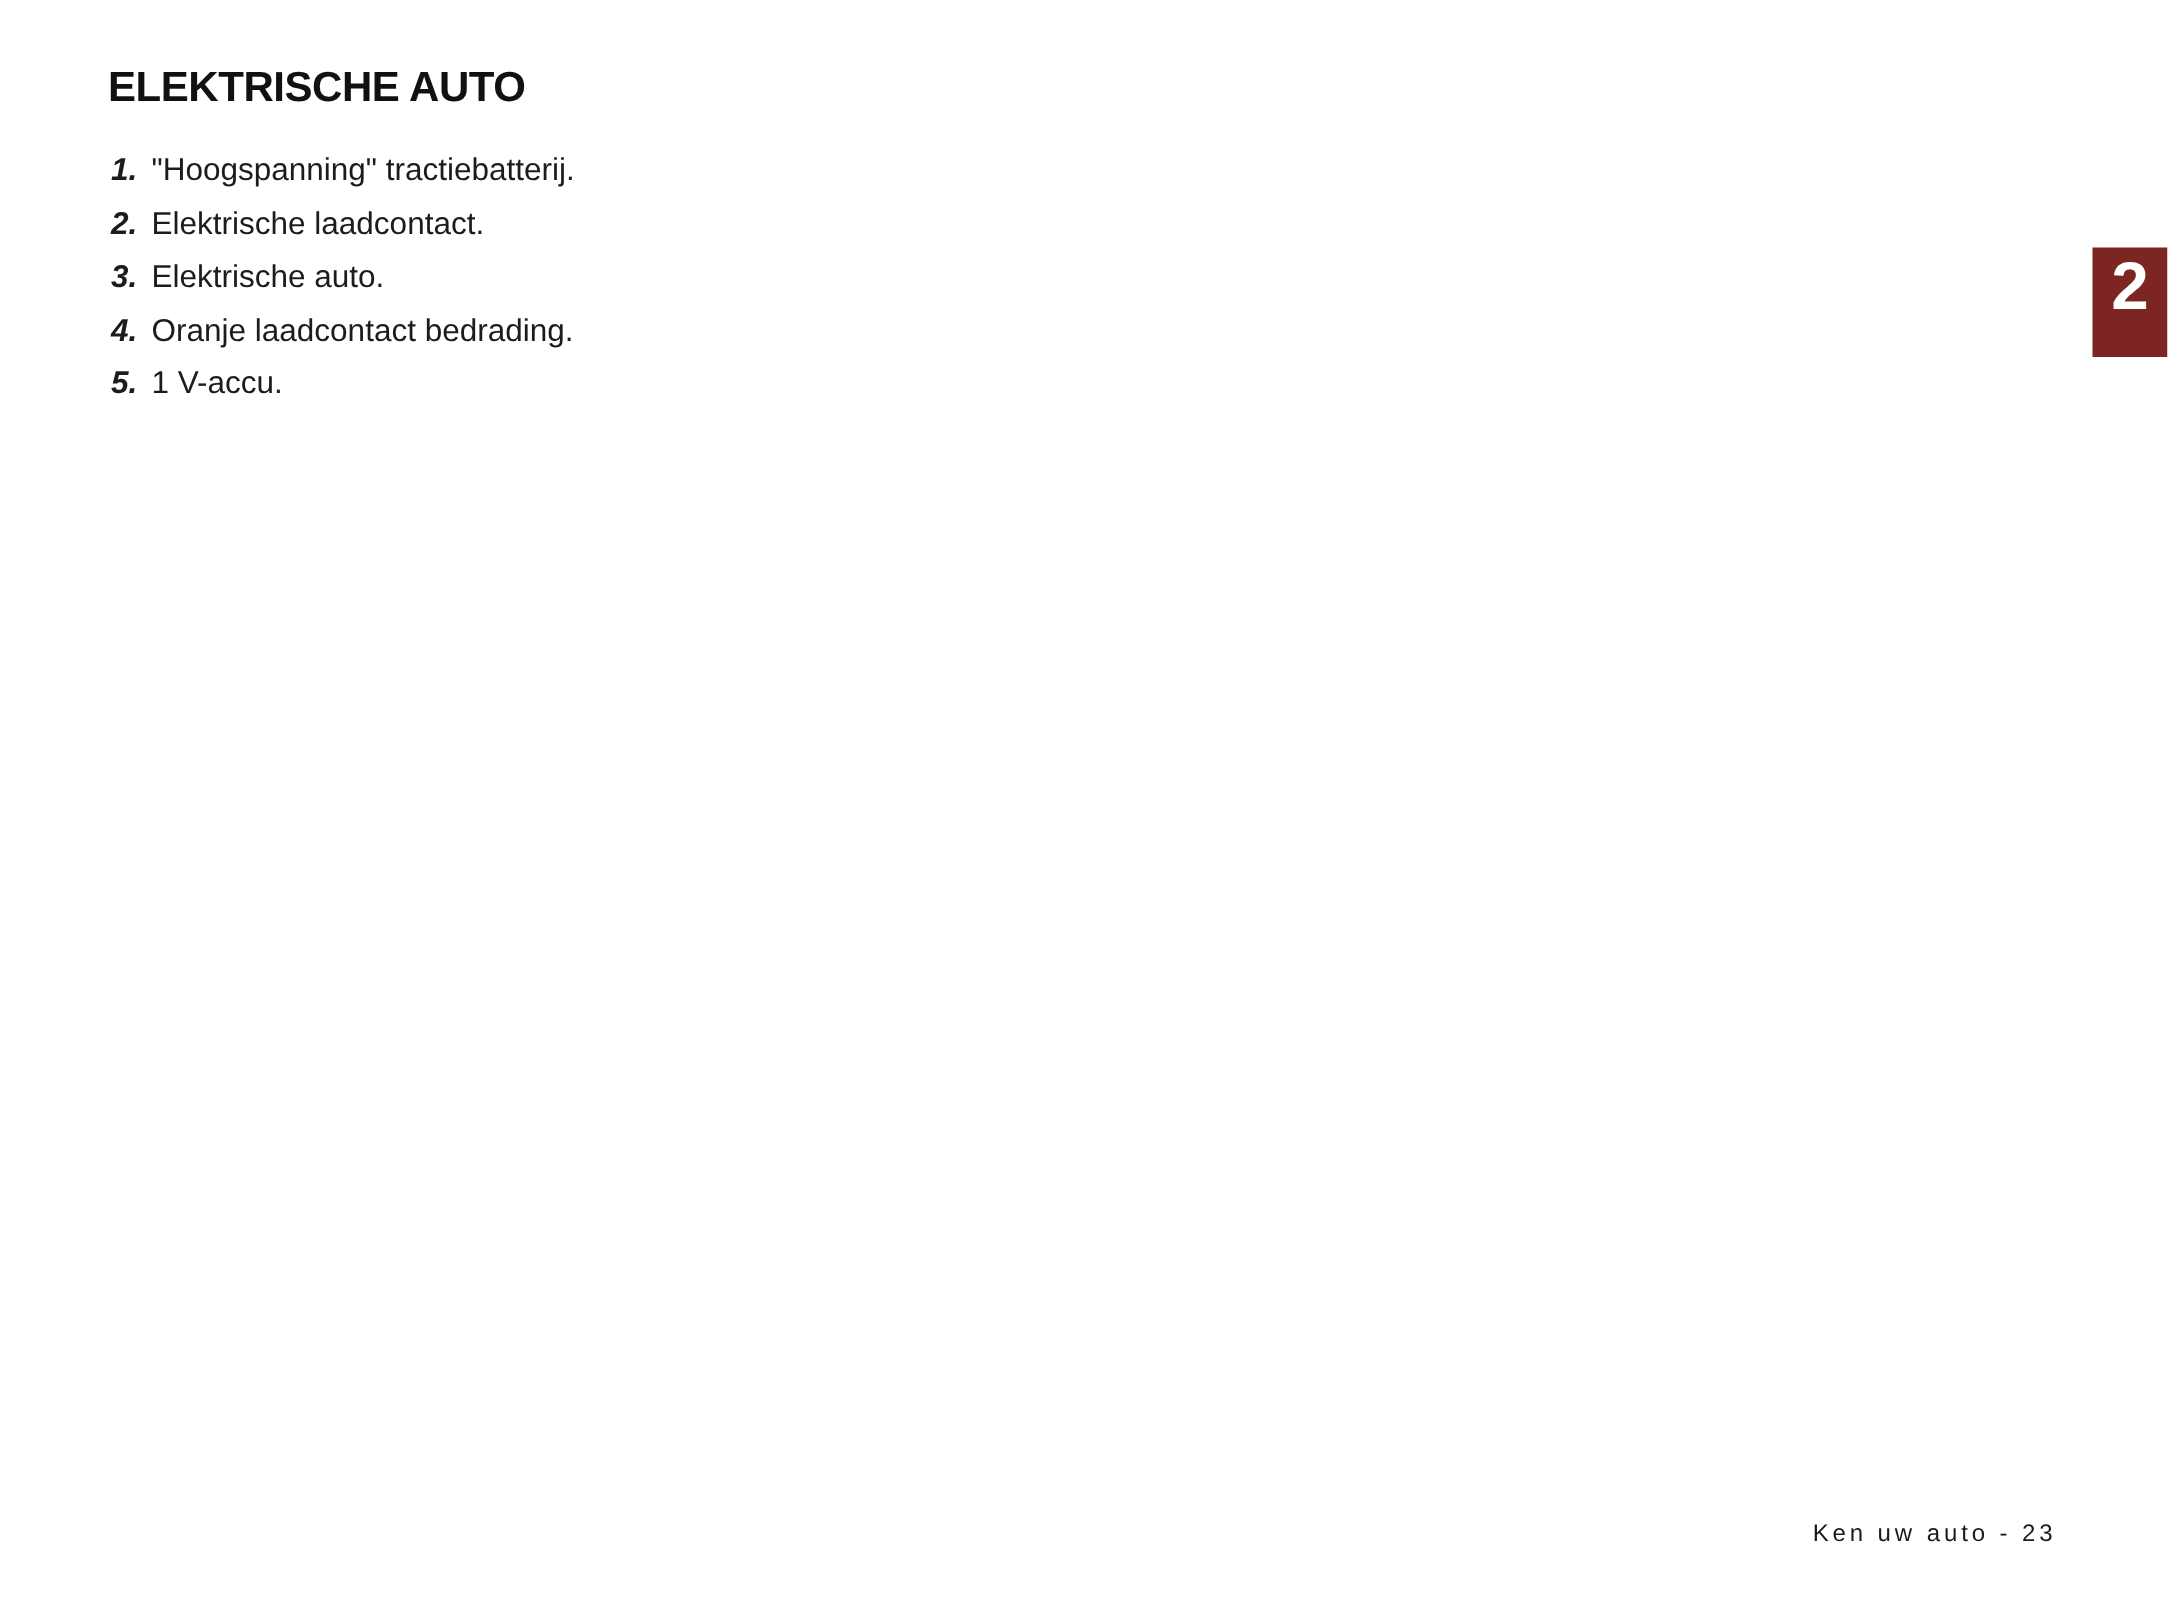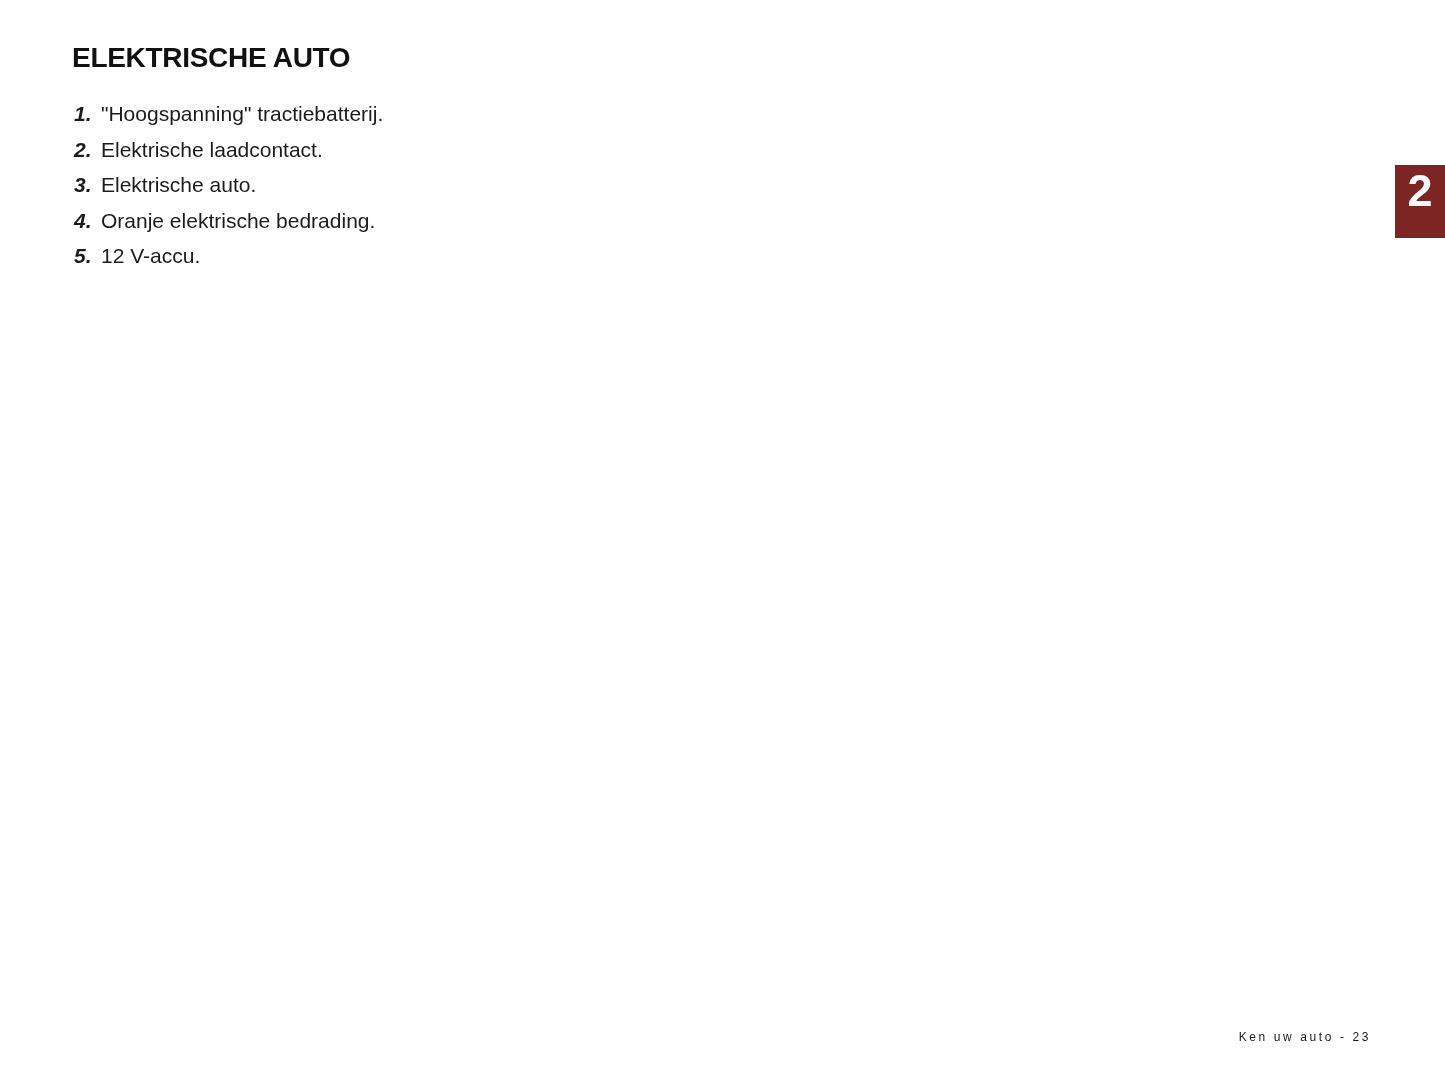--- a/index.html
+++ b/index.html
@@ -58,26 +58,25 @@
     align-items: flex-start;
     font-size: 45px;
     font-weight: 700;
     line-height: 1.0;
     padding-top: 3px;
   }
   .page-footer {
     position: absolute;
     right: 74px;
     top: 1014px;
-    font-size: 12px;
+    font-size: 16px;
     letter-spacing: 2.6px;
     font-weight: 500;
     color: #1b1b1b;
     white-space: nowrap;
-    margin-top: 16px;
   }
 </style>
 </head>
 <body>
 
 <div class="page">
 
   <h1 class="page-title">ELEKTRISCHE AUTO</h1>
 
   <ol class="item-list">
@@ -88,25 +87,25 @@
     <li>
       <span class="item-num">2.</span>
       <span class="item-text">Elektrische laadcontact.</span>
     </li>
     <li>
       <span class="item-num">3.</span>
       <span class="item-text">Elektrische auto.</span>
     </li>
     <li>
       <span class="item-num">4.</span>
-      <span class="item-text">Oranje elektrische bedrading.</span>
+      <span class="item-text">Oranje laadcontact bedrading.</span>
     </li>
     <li>
       <span class="item-num">5.</span>
-      <span class="item-text">12 V-accu.</span>
+      <span class="item-text">1 V-accu.</span>
     </li>
   </ol>
 
   <div class="chapter-tab">2</div>
 
   <div class="page-footer">Ken uw auto - 23</div>
 
 </div>
 
 </body></html>

